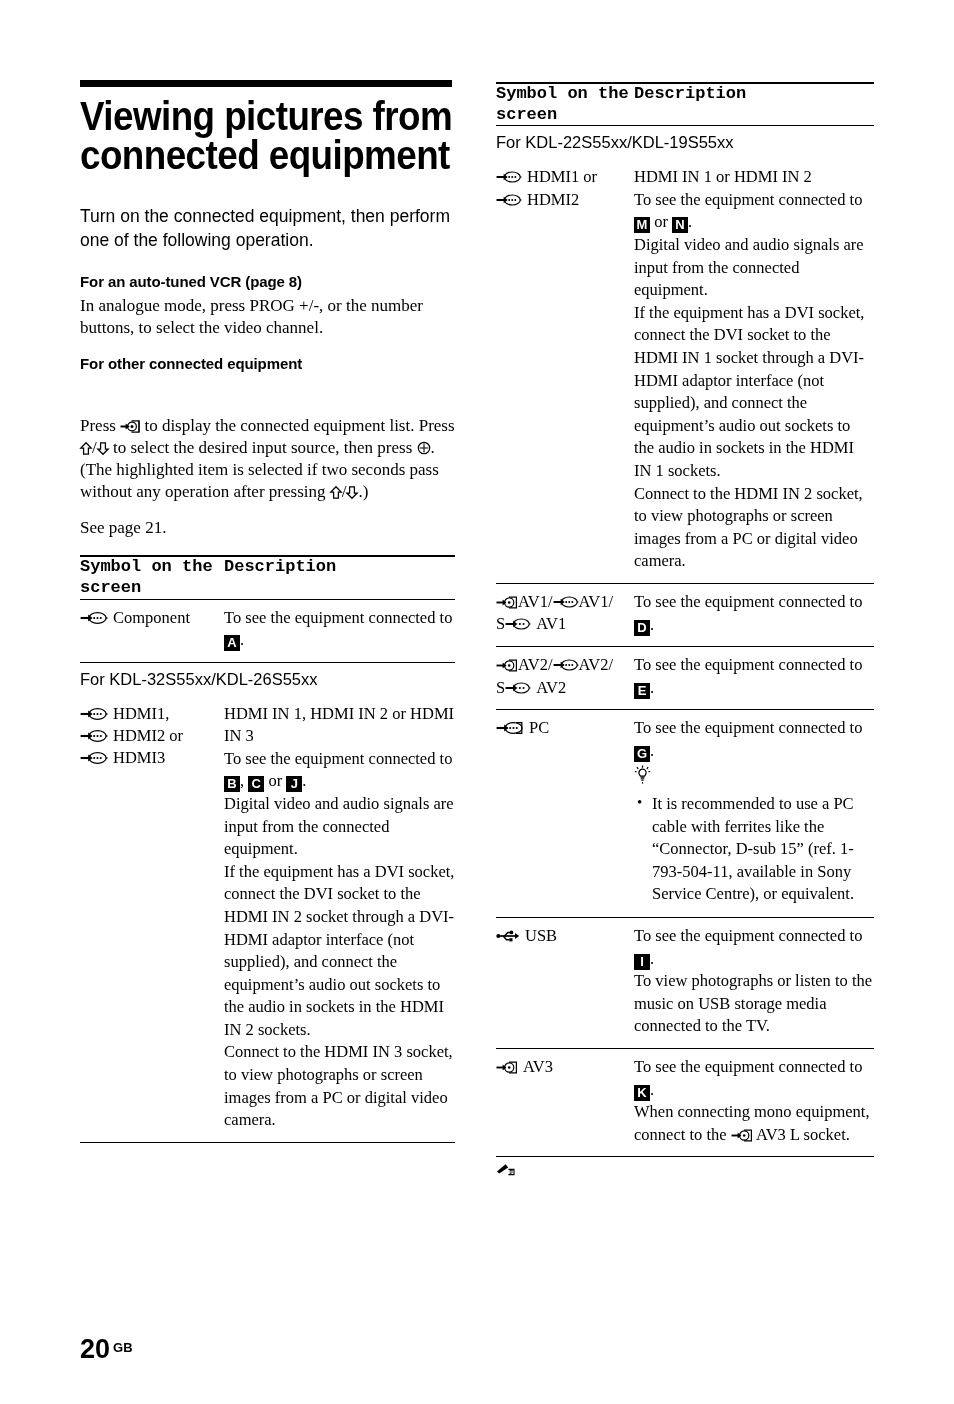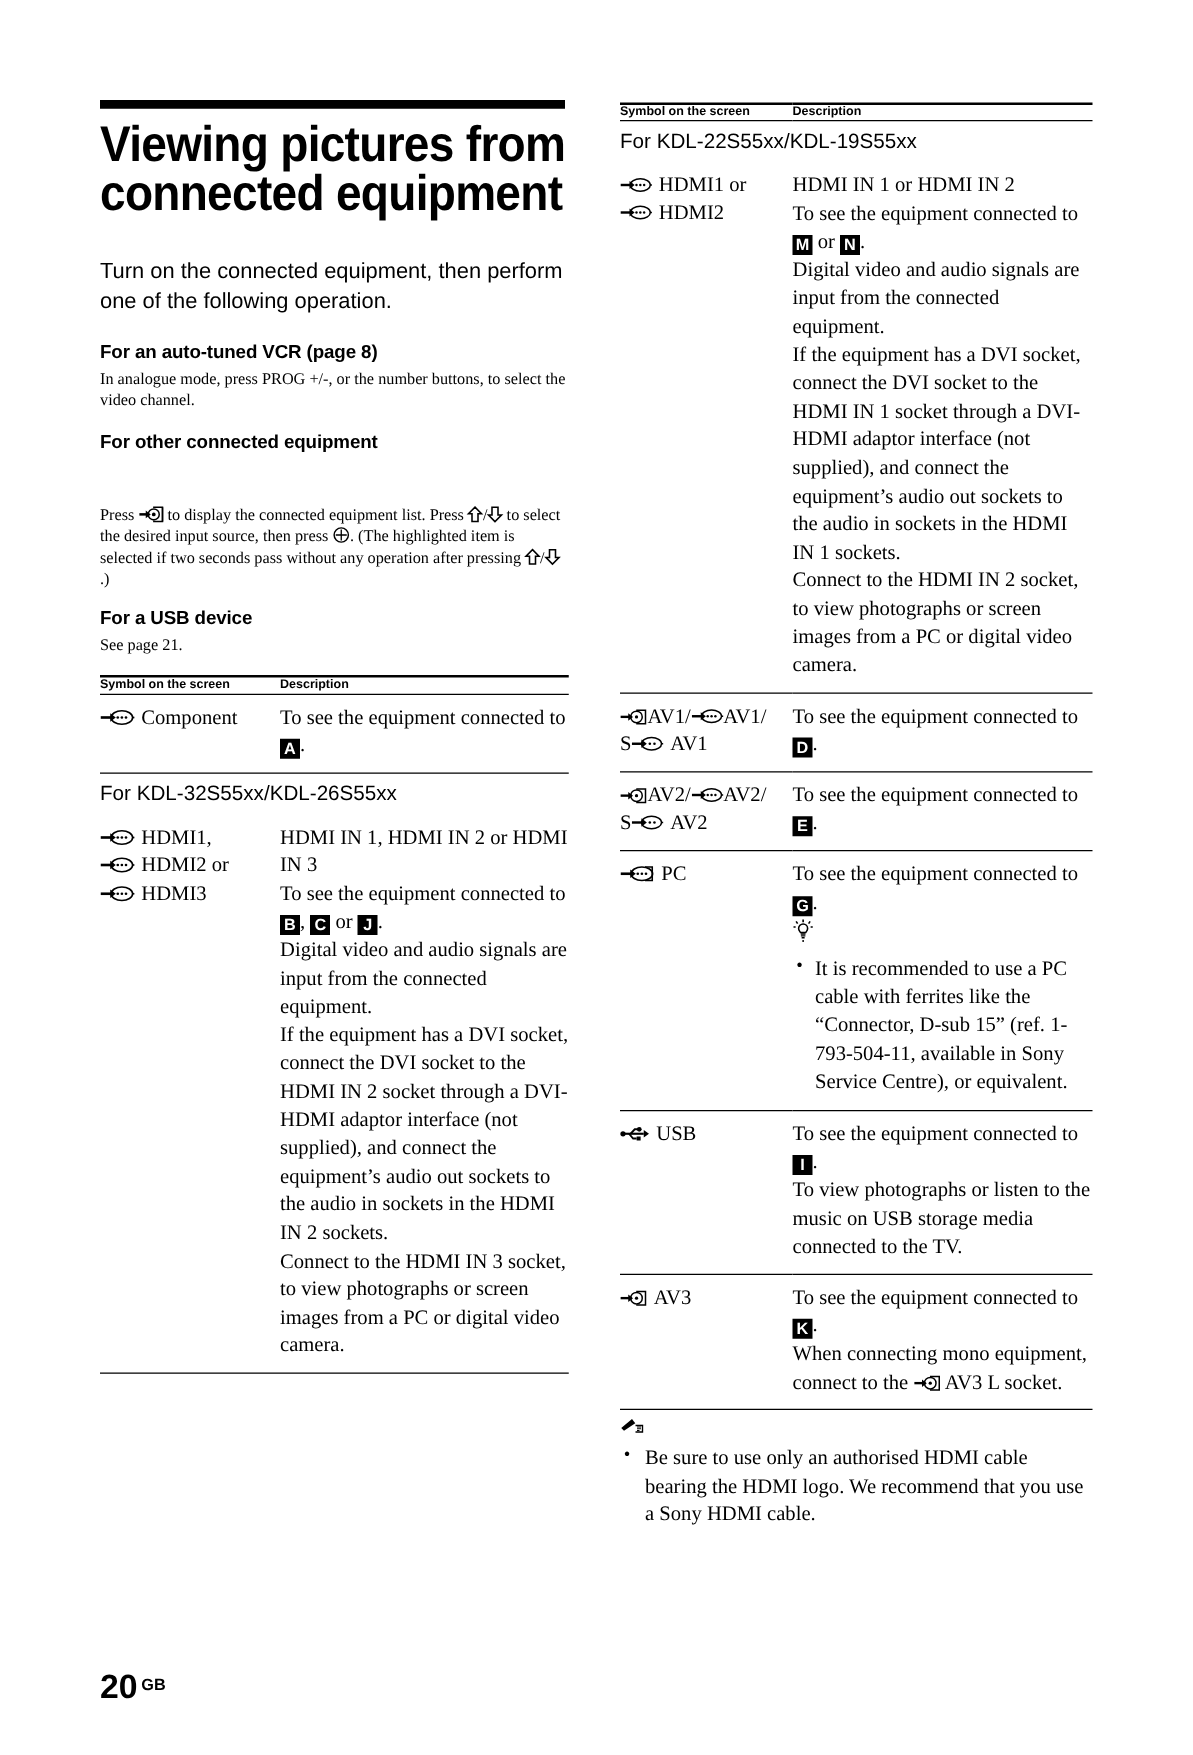--- a/index.html
+++ b/index.html
@@ -34,31 +34,31 @@
     font-family:"Liberation Sans","DejaVu Sans",sans-serif;
     font-size:17.5px;line-height:1.36;margin:0 0 20px 0;
   }
 
   h2.sub{
     font-family:"Liberation Sans","DejaVu Sans",sans-serif;
     font-weight:bold;font-size:15px;line-height:1.25;
     margin:0 0 3px 0;letter-spacing:-0.1px;
   }
   p.body{
-    font-size:13px;line-height:1.3;margin:0 0 16px 0;
+    font-size:17px;line-height:1.3;margin:0 0 16px 0;
   }
   p.body.tight{margin-bottom:14px;margin-top:41px;}
 
   
   .tbl{width:100%;border-collapse:collapse;margin-top:2px;}
   .tbl .hrule-top{border-top:2.6px solid #000;}
   .tbl th,.tbl td{vertical-align:top;padding:0;text-align:left;}
   .thead-cell{
-    font-family:Liberation Sans, sans-serif;
-    font-weight:bold;font-size:10px;line-height:1.22;
+    font-family:Liberation Mono, monospace;
+    font-weight:bold;font-size:17px;line-height:1.22;
     padding:7px 0 8px 0;
   }
   .row-line{border-top:1.1px solid #000;}
   .grp-row td{
     font-family:"Liberation Sans","DejaVu Sans",sans-serif;
     font-size:16.5px;line-height:1.2;padding:7px 0 6px 0;
   }
   td.sym{width:138px;padding:7px 6px 10px 0;font-size:16.5px;line-height:1.36;}
   td.desc{font-size:16.5px;line-height:1.37;padding:7px 0 10px 0;}
   .col-right td.sym{width:132px;}
@@ -134,21 +134,20 @@
           <path d="M6 12.3 L0.8 7 H3.6 V0.8 H8.4 V7 H11.2 Z" fill="none" stroke="#000" stroke-width="1.25" stroke-linejoin="miter"></path>
         </svg><span> to select the desired input source, then press </span><svg class="ico" width="14" height="14" viewBox="0 0 14 14">
           <circle cx="7" cy="7" r="5.7" fill="none" stroke="#000" stroke-width="1.15"></circle>
           <path d="M7 2.6 V11.4 M2.6 7 H11.4" stroke="#000" stroke-width="1.05"></path>
         </svg><span>. (The highlighted item is selected if two seconds pass without any operation after pressing </span><svg class="ico" width="12" height="13" viewBox="0 0 12 13">
           <path d="M6 0.7 L11.2 6 H8.4 V12.2 H3.6 V6 H0.8 Z" fill="none" stroke="#000" stroke-width="1.25" stroke-linejoin="miter"></path>
         </svg><span>/</span><svg class="ico" width="12" height="13" viewBox="0 0 12 13">
           <path d="M6 12.3 L0.8 7 H3.6 V0.8 H8.4 V7 H11.2 Z" fill="none" stroke="#000" stroke-width="1.25" stroke-linejoin="miter"></path>
         </svg><span>.)</span></p>
 
-    <h2 class="sub">For a USB device</h2>
     <p class="body">See page 21.</p>
 
     <table class="tbl">
       <thead>
         <tr class="hrule-top">
           <th class="thead-cell" style="width:138px">Symbol on the screen</th>
           <th class="thead-cell">Description</th>
         </tr>
       </thead>
       <tbody>
@@ -397,20 +396,19 @@
     </table>
     <div class="endrule"></div>
 
     <div class="notes">
       <svg width="20" height="14" viewBox="0 0 20 14">
           <path d="M1 8.4 L9.6 1.2 L12.2 4.6 L3.2 10.6 Z" fill="#000"></path>
           <path d="M12.4 6.4 h5.6 v5.2 h-5.6" fill="none" stroke="#000" stroke-width="1.1"></path>
           <path d="M13.6 7.6 h3.2 M13.6 9 h3.2 M13.6 10.4 h2" stroke="#000" stroke-width="0.85"></path>
         </svg>
       <ul class="bul">
-        <li>Be sure to use only an authorised HDMI cable bearing the HDMI logo. We recommend that you use a Sony HDMI cable.</li>
       </ul>
     </div>
   </div>
 
   <div class="folio"><span>20</span><sup>GB</sup></div>
 
 </div>
 
 </body></html>

